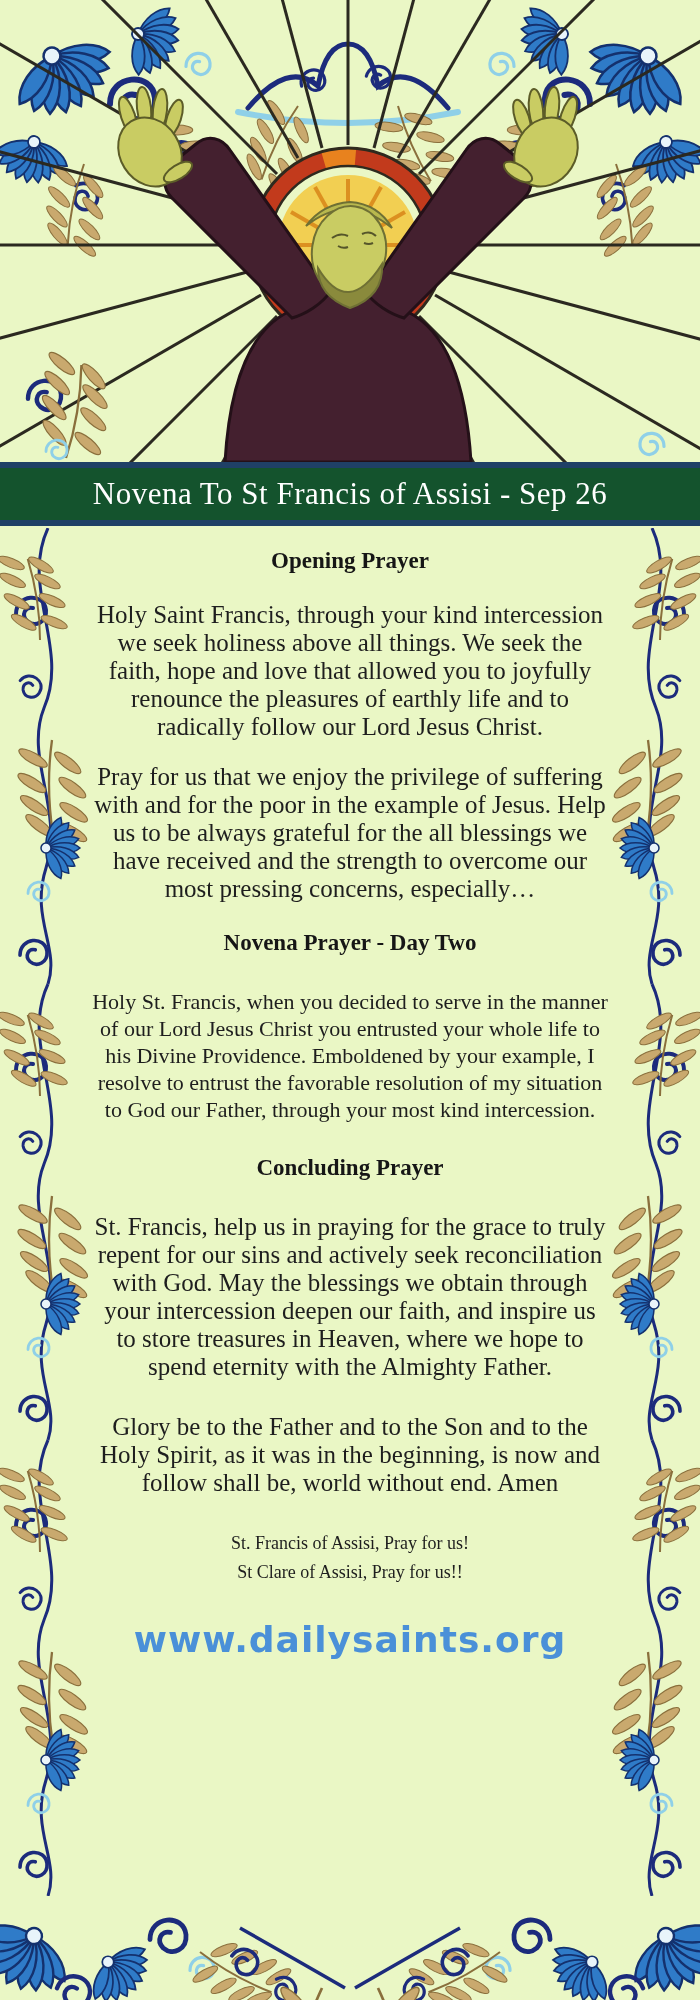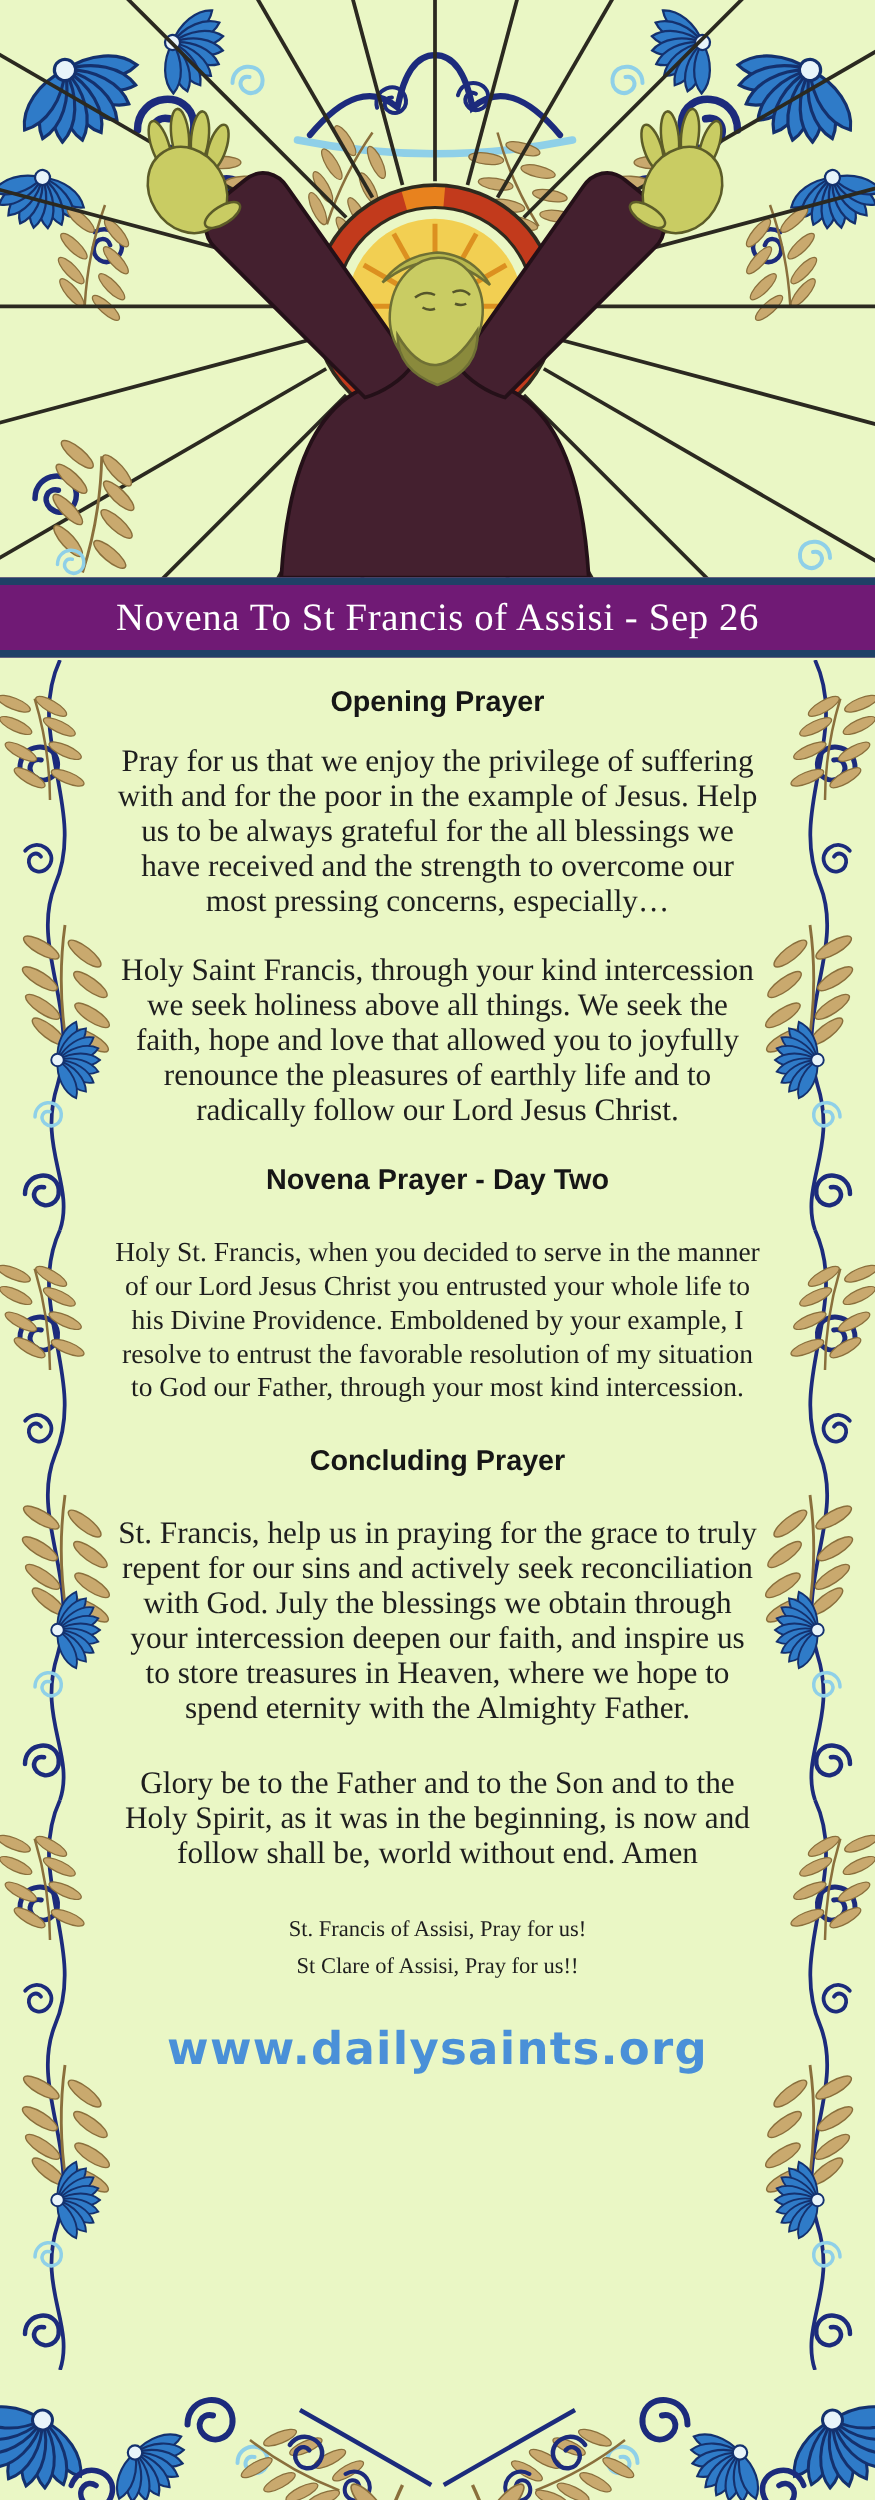--- a/index.html
+++ b/index.html
@@ -8,38 +8,38 @@
     background:#eaf7c5;
     overflow:hidden;
     font-family:"Liberation Sans", sans-serif;
     position:relative;
   }
   .card{position:absolute;inset:0;width:700px;height:2000px;}
   svg{display:block;}
   .top-scene{position:absolute;top:0;left:0;}
   .banner{
     position:absolute;top:462px;left:0;width:700px;height:52px;
-    background:#701a75;
+    background:#14532d;
     border-top:6px solid #1f4066;
     border-bottom:6px solid #1f4066;
     display:flex;align-items:center;justify-content:center;
   }
   .banner-title{
     font-family:"Liberation Serif", serif;
     font-size:31px;color:#ffffff;letter-spacing:.5px;white-space:nowrap;
   }
   .side-border{position:absolute;top:528px;}
   .side-border.left{left:0;}
   .side-border.right{right:0;}
   .bottom-border{position:absolute;left:0;bottom:0;}
   .content{
     position:absolute;top:548px;left:92px;width:516px;
     text-align:center;color:#1e1e1e;
   }
-  .h-sans{font-family:Liberation Sans, sans-serif;font-weight:bold;font-size:23px;line-height:26px;margin:0;color:#161616;}
+  .h-sans{font-family:Liberation Serif, serif;font-weight:bold;font-size:23px;line-height:26px;margin:0;color:#161616;}
   .p-serif{font-family:"Liberation Serif",serif;font-size:25px;line-height:28px;margin:0;}
   .p-sans{font-family:Liberation Serif, serif;font-size:22px;line-height:27px;margin:0;}
   .mt-sm{margin-top:22px;}
   .mt-md{margin-top:27px;}
   .mt-lg{margin-top:32px;}
   .invocations{font-family:"Liberation Serif",serif;font-size:18px;line-height:29px;}
   .website{
     font-family:"DejaVu Sans",sans-serif;font-weight:bold;
     font-size:36px;color:#4a90d8;letter-spacing:1px;
     text-decoration:none;display:inline-block;
@@ -238,28 +238,28 @@
   <svg class="side-border right" width="96" height="1368" viewBox="0 0 96 1368">
     <g transform="translate(96,0) scale(-1,1)">
       <use href="#side-tile"></use>
       <use href="#side-tile" y="456"></use>
       <use href="#side-tile" y="912"></use>
     </g>
   </svg>
 
   <div class="content">
     <h2 class="h-sans">Opening Prayer</h2>
+    <p class="p-serif mt-md">Holy Saint Francis, through your kind intercession we seek holiness above all things. We seek the faith, hope and love that allowed you to joyfully renounce the pleasures of earthly life and to radically follow our Lord Jesus Christ.</p>
     <p class="p-serif mt-sm">Pray for us that we enjoy the privilege of suffering with and for the poor in the example of Jesus. Help us to be always grateful for the all blessings we have received and the strength to overcome our most pressing concerns, especially…</p>
-    <p class="p-serif mt-md">Holy Saint Francis, through your kind intercession we seek holiness above all things. We seek the faith, hope and love that allowed you to joyfully renounce the pleasures of earthly life and to radically follow our Lord Jesus Christ.</p>
 
     <h2 class="h-sans mt-md">Novena Prayer - Day Two</h2>
     <p class="p-sans mt-lg">Holy St. Francis, when you decided to serve in the manner of our Lord Jesus Christ you entrusted your whole life to his Divine Providence. Emboldened by your example, I resolve to entrust the favorable resolution of my situation to God our Father, through your most kind intercession.</p>
 
     <h2 class="h-sans mt-lg">Concluding Prayer</h2>
-    <p class="p-serif mt-lg">St. Francis, help us in praying for the grace to truly repent for our sins and actively seek reconciliation with God. July the blessings we obtain through your intercession deepen our faith, and inspire us to store treasures in Heaven, where we hope to spend eternity with the Almighty Father.</p>
+    <p class="p-serif mt-lg">St. Francis, help us in praying for the grace to truly repent for our sins and actively seek reconciliation with God. May the blessings we obtain through your intercession deepen our faith, and inspire us to store treasures in Heaven, where we hope to spend eternity with the Almighty Father.</p>
     <p class="p-serif mt-lg">Glory be to the Father and to the Son and to the Holy Spirit, as it was in the beginning, is now and follow shall be, world without end. Amen</p>
 
     <div class="invocations mt-lg">
       <div>St. Francis of Assisi, Pray for us!</div>
       <div>St Clare of Assisi, Pray for us!!</div>
     </div>
 
     <div class="mt-lg">
       <span class="website">www.dailysaints.org</span>
     </div>

